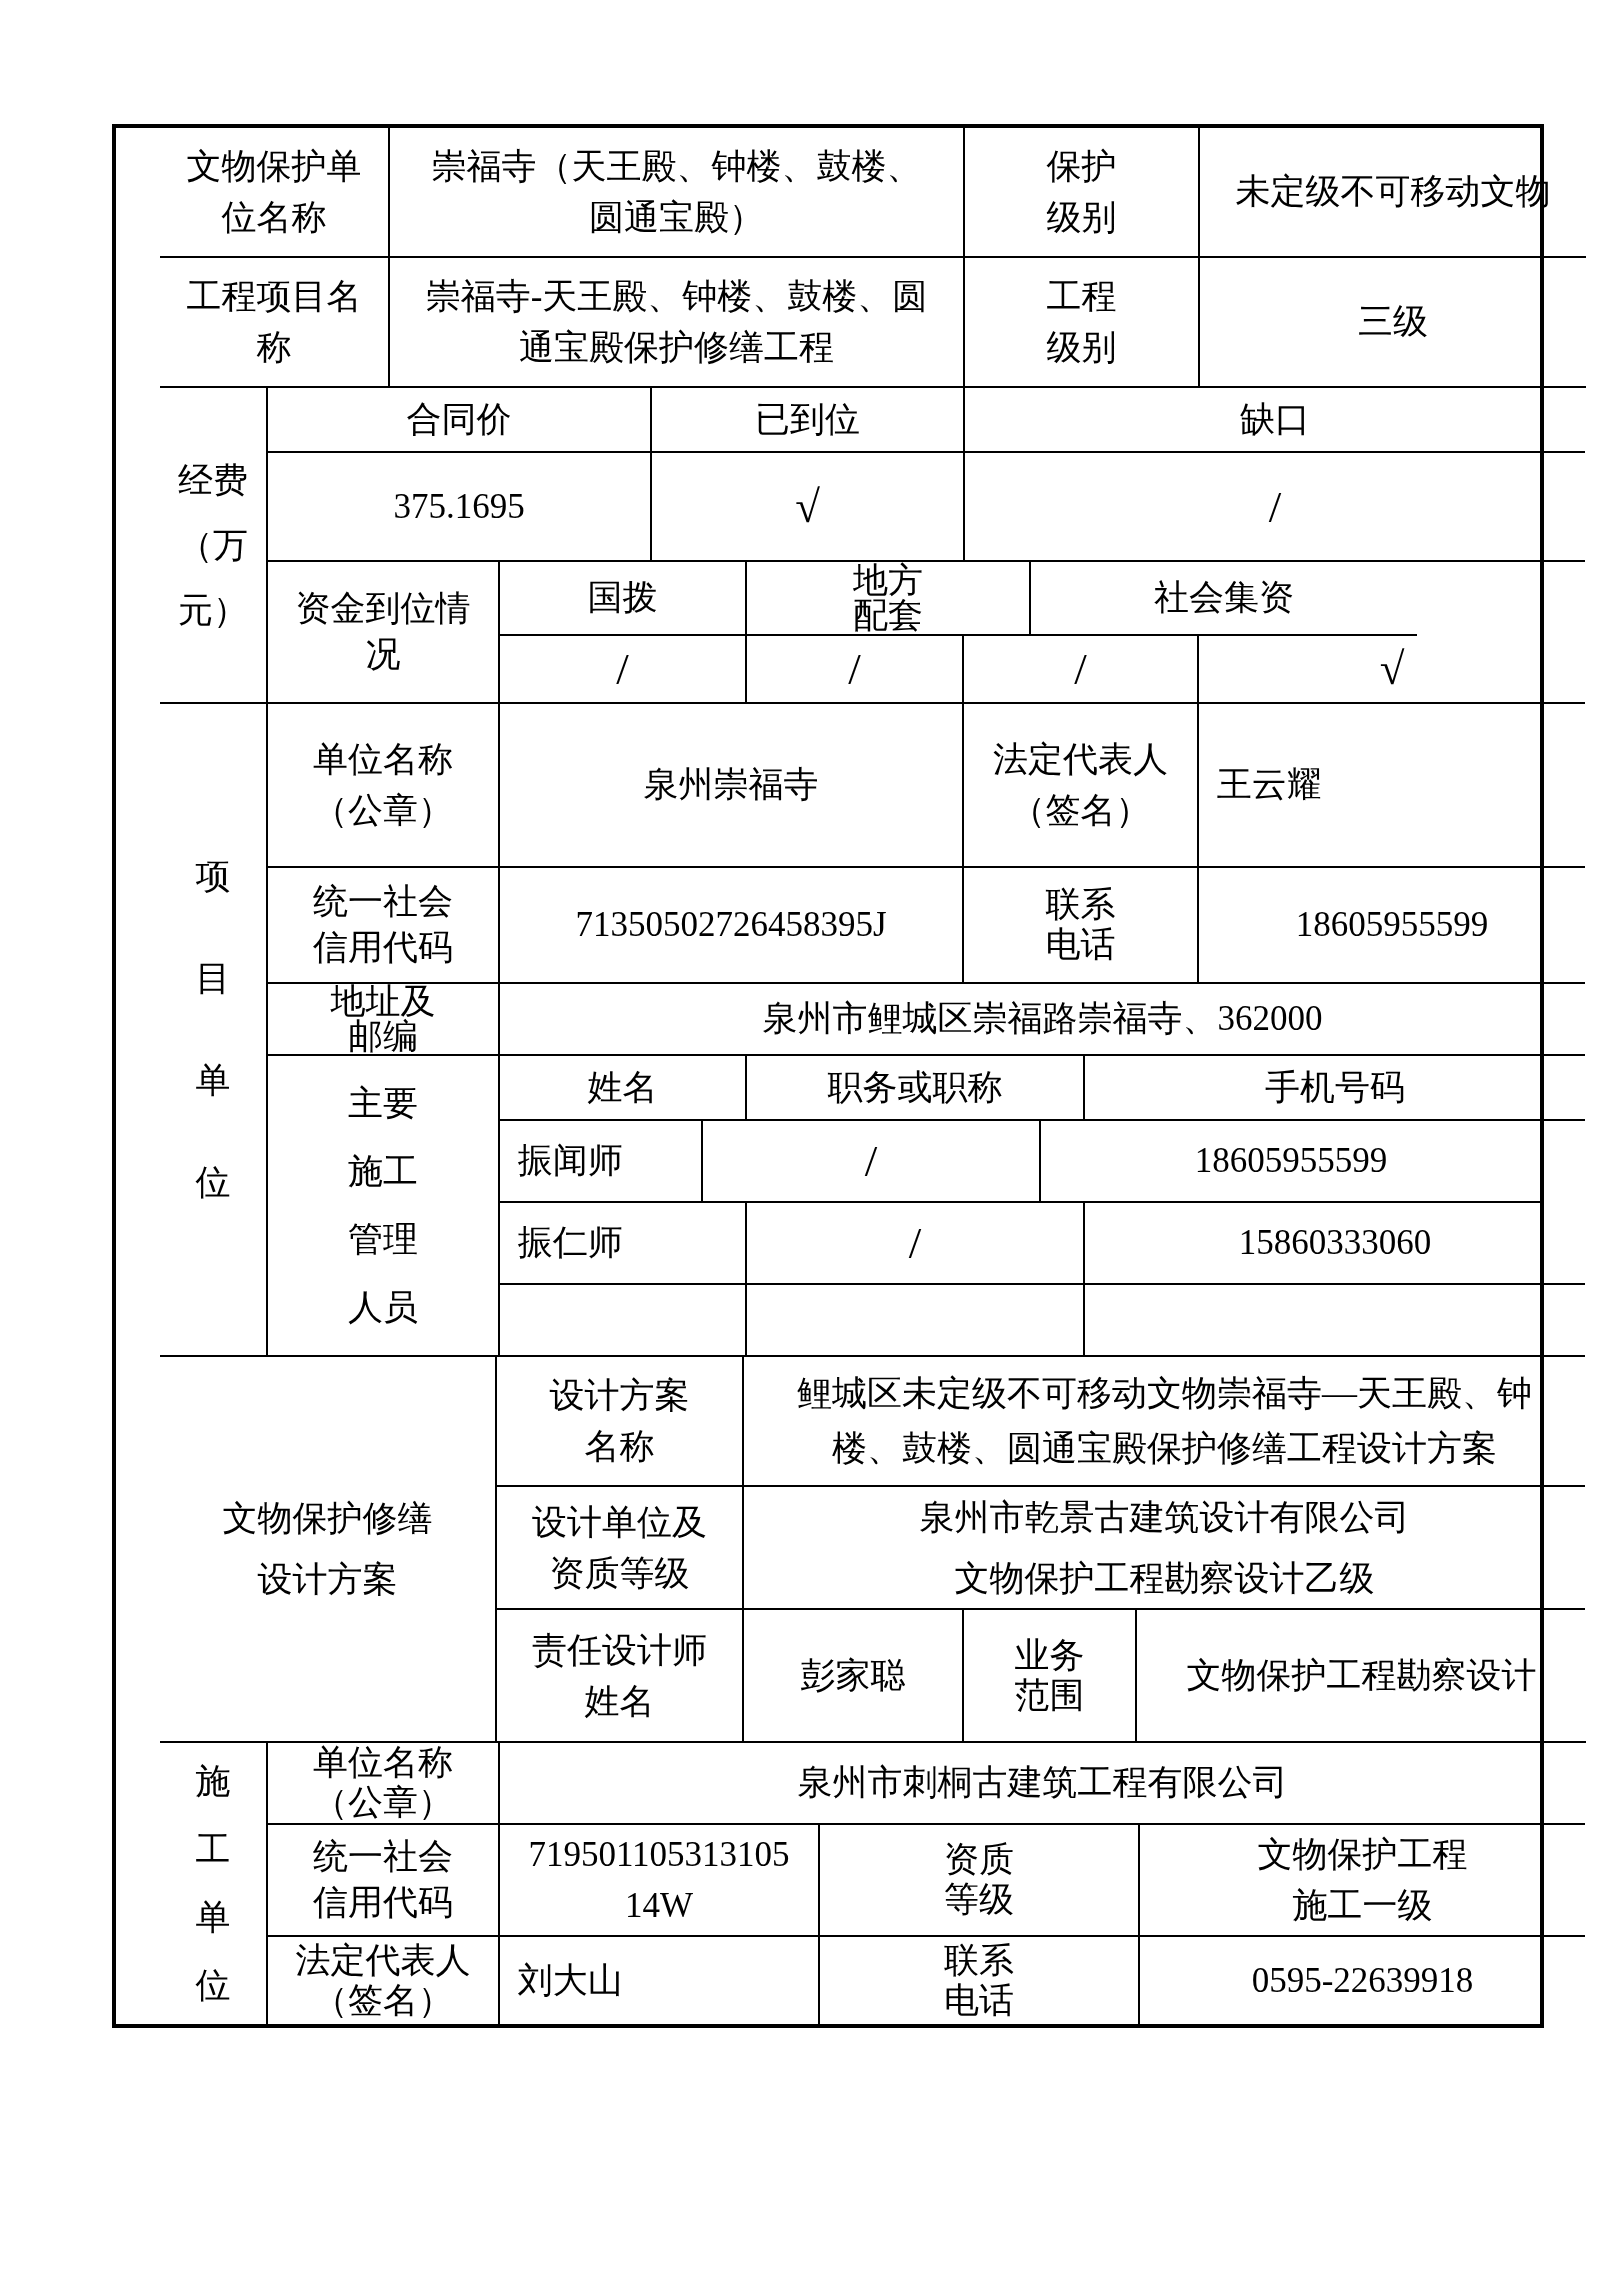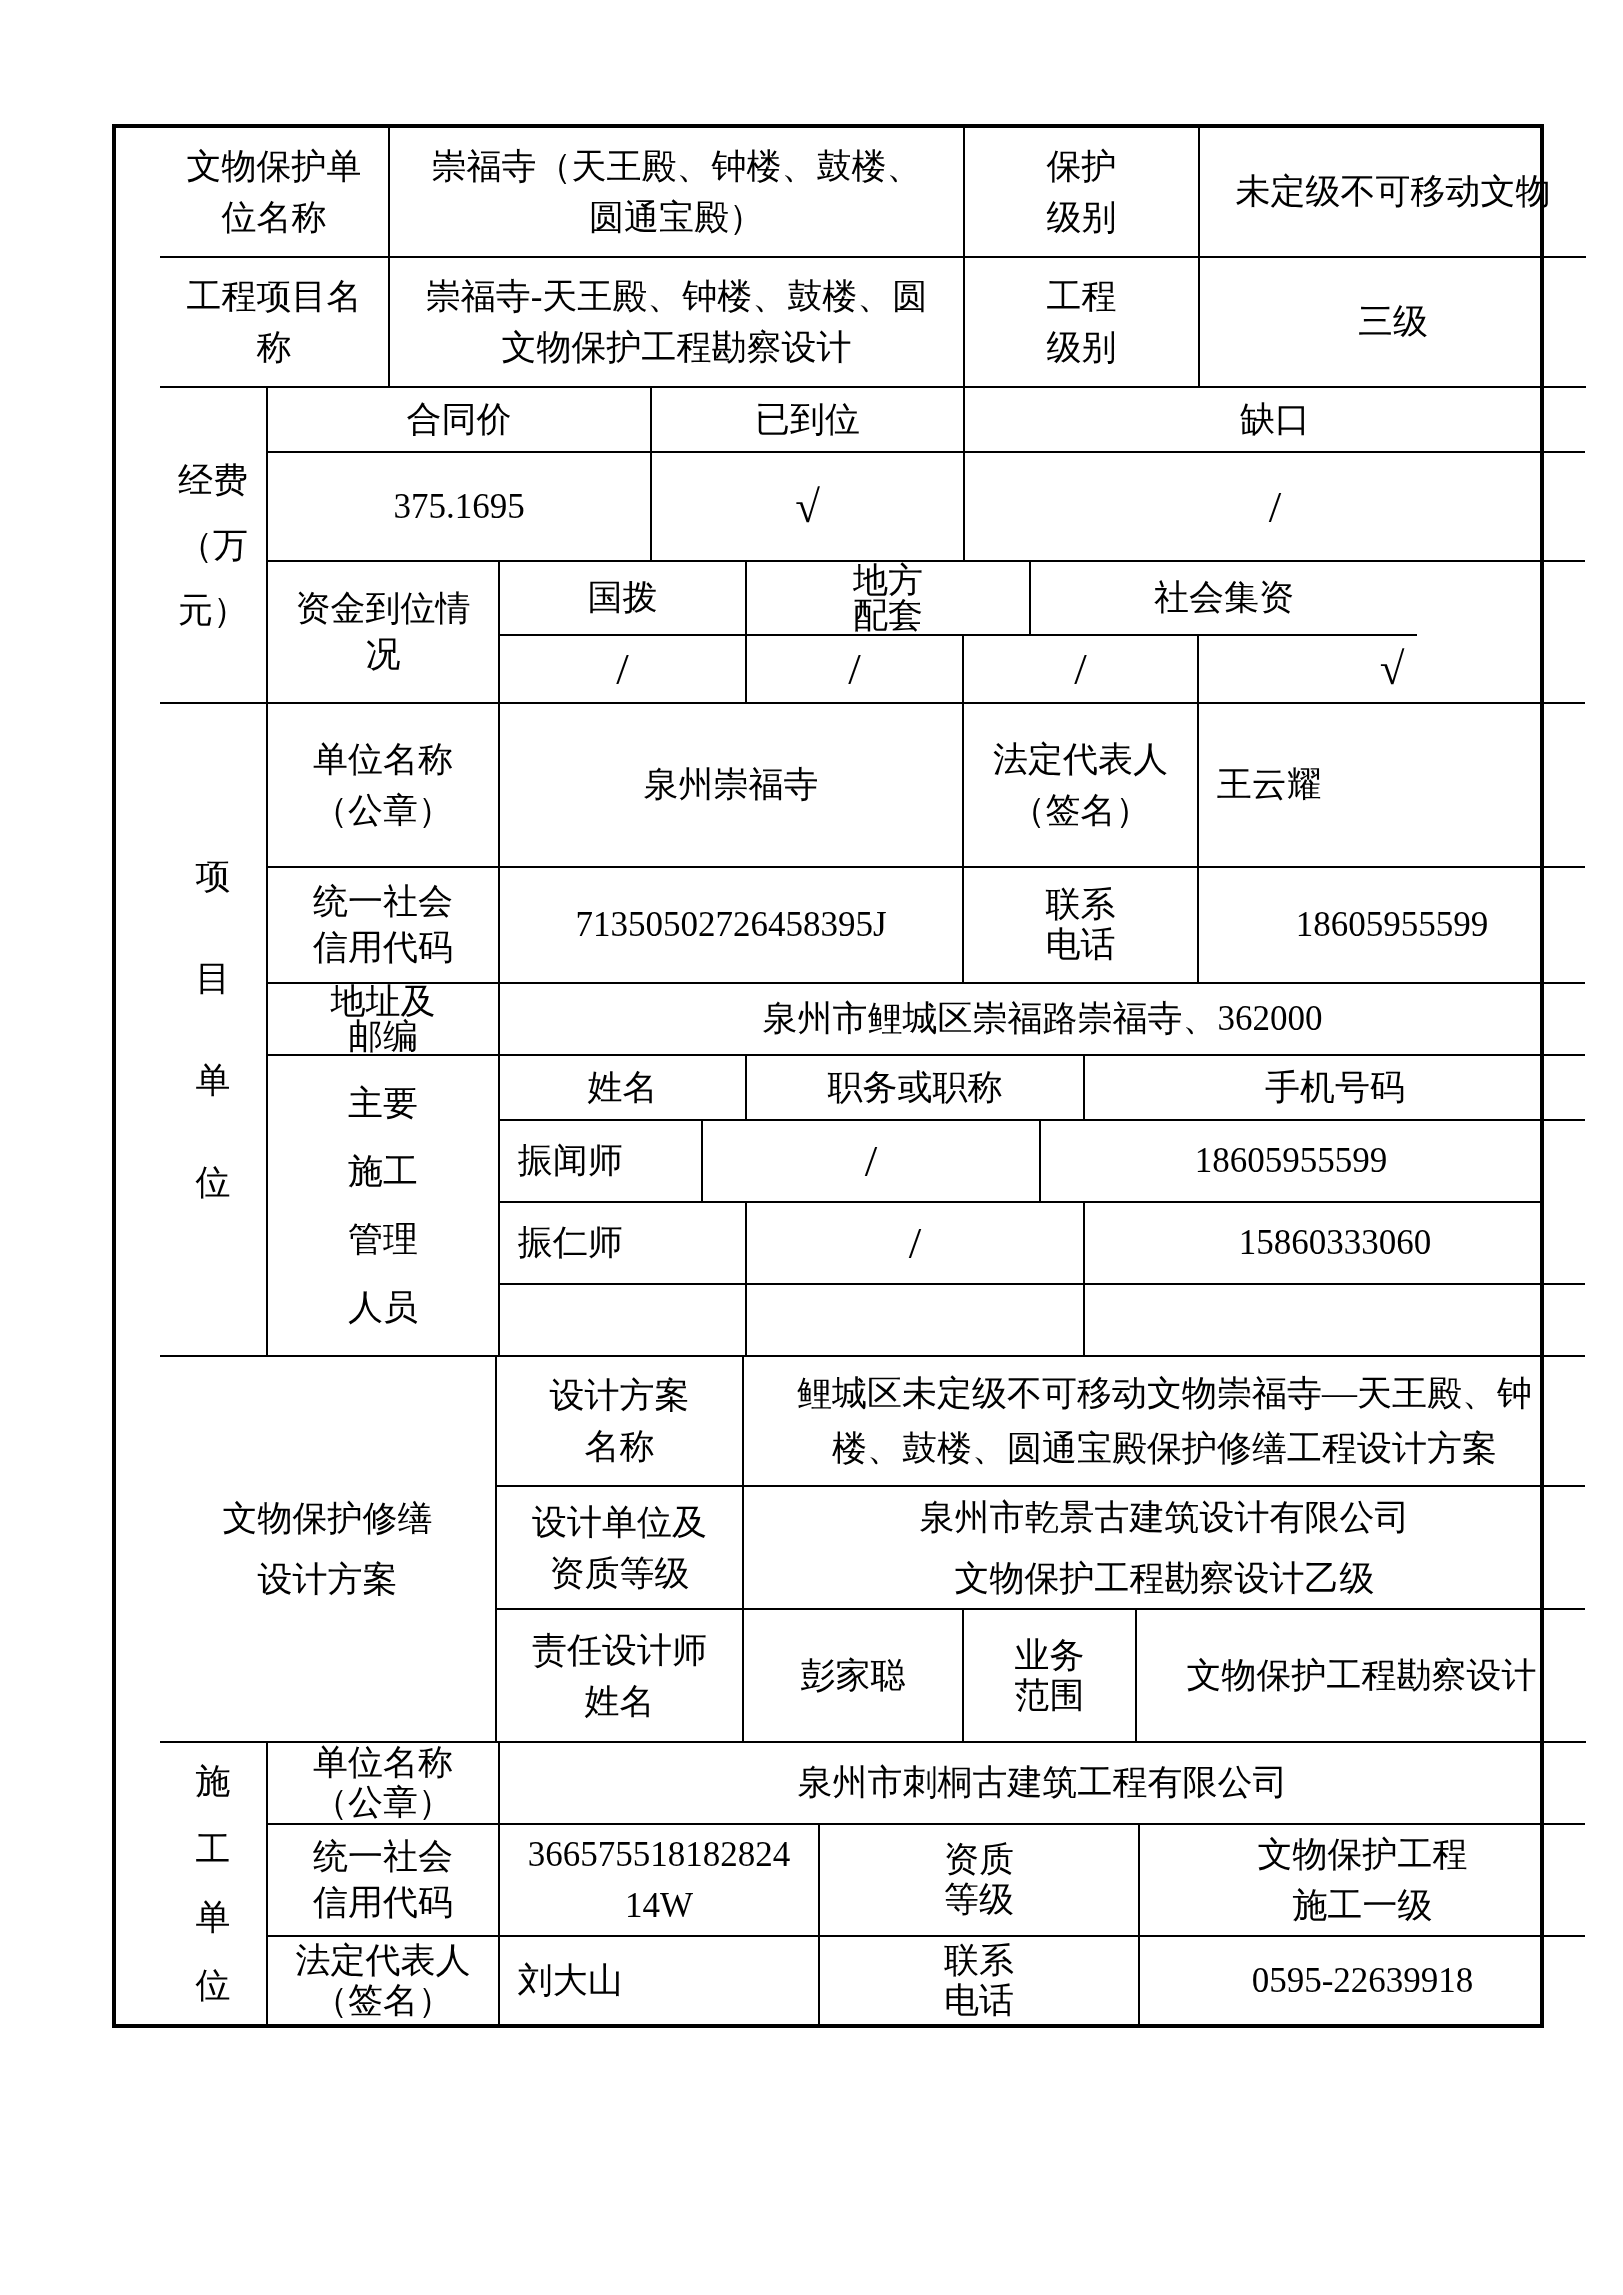--- a/index.html
+++ b/index.html
@@ -49,21 +49,21 @@
 圆通宝殿）</div>
     <div class="c lh75" style="width:235px">保护
 级别</div>
     <div class="c last" style="width:386px">未定级不可移动文物</div>
   </div>
 
   <div class="row" style="height:130px">
     <div class="c lh75" style="width:230px">工程项目名
 称</div>
     <div class="c lh75" style="width:575px">崇福寺-天王殿、钟楼、鼓楼、圆
-文物保护工程勘察设计</div>
+通宝殿保护修缮工程</div>
     <div class="c lh75" style="width:235px">工程
 级别</div>
     <div class="c last" style="width:386px">三级</div>
   </div>
 
   <div class="row">
     <div class="c lh95" style="width:108px">经费
 （万
 元）</div>
     <div class="col" style="width:1317px">
@@ -190,21 +190,21 @@
 位</div>
     <div class="col" style="width:1317px">
       <div class="row" style="height:82px">
         <div class="c lh58" style="width:232px">单位名称
 （公章）</div>
         <div class="c last" style="width:1085px">泉州市刺桐古建筑工程有限公司</div>
       </div>
       <div class="row" style="height:112px">
         <div class="c" style="width:232px">统一社会
 信用代码</div>
-        <div class="c lh75" style="width:320px">366575518182824
+        <div class="c lh75" style="width:320px">719501105313105
 14W</div>
         <div class="c lh58" style="width:320px">资质
 等级</div>
         <div class="c lh75 last" style="width:445px">文物保护工程
 施工一级</div>
       </div>
       <div class="row" style="height:87px">
         <div class="c lh58 nb" style="width:232px">法定代表人
 （签名）</div>
         <div class="c al nb" style="width:320px">刘大山</div>

